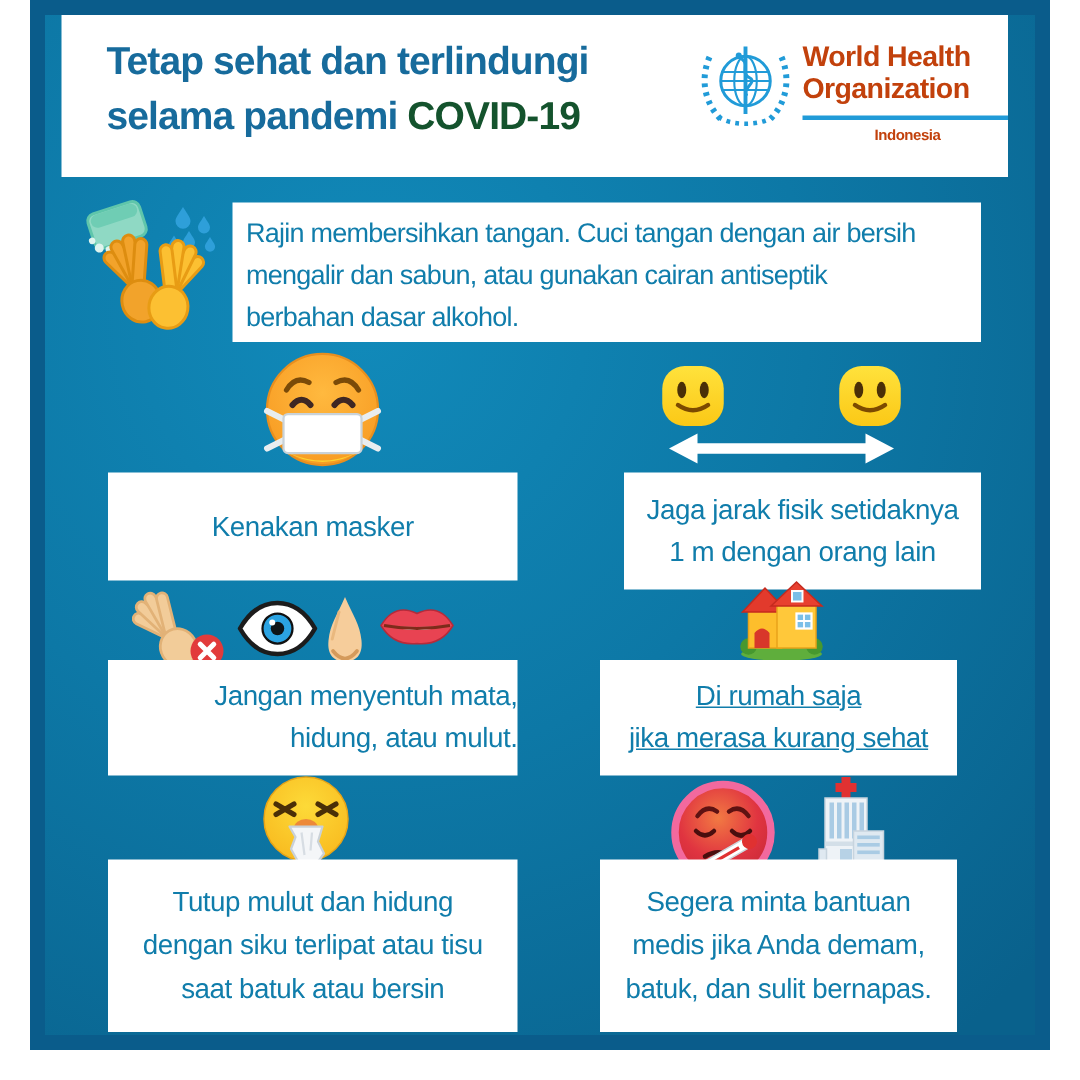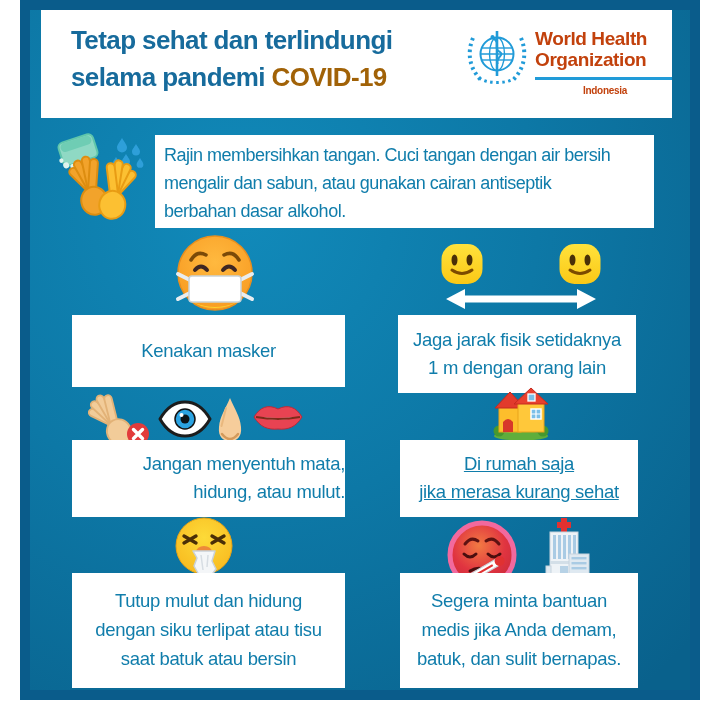--- a/index.html
+++ b/index.html
@@ -17,21 +17,21 @@
     position:absolute;background:#ffffff;color:#107dab;
     font-size:18.5px;letter-spacing:-0.3px;
   }
   .panel .ln{white-space:nowrap;}
   .center{text-align:center;}
   .title{
     position:absolute;left:30px;top:12px;
     font-weight:bold;font-size:26px;line-height:37px;letter-spacing:-0.6px;
     color:#176b9c;white-space:nowrap;
   }
-  .title .hl{color:#a16207;}
+  .title .hl{color:#14532d;}
   .who-text{position:absolute;left:494px;top:18px;width:140px;color:#c2410c;}
   .who-org{font-weight:bold;font-size:19px;line-height:21px;letter-spacing:-0.4px;white-space:nowrap;}
   .who-divider{width:137px;height:2.5px;background:#219bd8;margin:7px 0 5px 0;}
   .who-region{font-weight:bold;font-size:10px;white-space:nowrap;text-align:center;}
   .iconbox{position:absolute;}
   svg{display:block;}
 </style>
 </head>
 <body>
 
@@ -147,21 +147,21 @@
       <ellipse cx="29.5" cy="18" rx="3" ry="5.5" fill="#4a2f07"></ellipse>
       <path d="M12 28 Q22 35 32 28" stroke="#7c4a00" stroke-width="3" stroke-linecap="round" fill="none"></path>
     </svg>
   </div>
   <div class="iconbox" style="left:416px;top:278px;">
     <svg width="150" height="22" viewBox="0 0 150 22">
       <polygon points="0,11 19,1 19,7.5 131,7.5 131,1 150,11 131,21 131,14.5 19,14.5 19,21" fill="#ffffff"></polygon>
     </svg>
   </div>
 
-  <div class="panel center" style="left:368px;top:305px;width:238px;height:78px;padding-top:11px;box-sizing:border-box;line-height:28px;">
+  <div class="panel center" style="left:386px;top:305px;width:238px;height:78px;padding-top:11px;box-sizing:border-box;line-height:28px;">
     <div class="ln">Jaga jarak fisik setidaknya</div>
     <div class="ln">1 m dengan orang lain</div>
   </div>
 
   <div class="iconbox" style="left:58px;top:381px;">
     <svg width="66" height="56" viewBox="0 0 66 56">
       <use href="#handShape" transform="translate(26,32) rotate(-30) scale(0.92)" fill="#f2cc99" stroke="#e2b277"></use>
       <circle cx="50" cy="43" r="11" fill="#e23b3b"></circle>
       <path d="M45.5 38.5 L54.5 47.5 M54.5 38.5 L45.5 47.5" stroke="#ffffff" stroke-width="3.4" stroke-linecap="round"></path>
     </svg>

